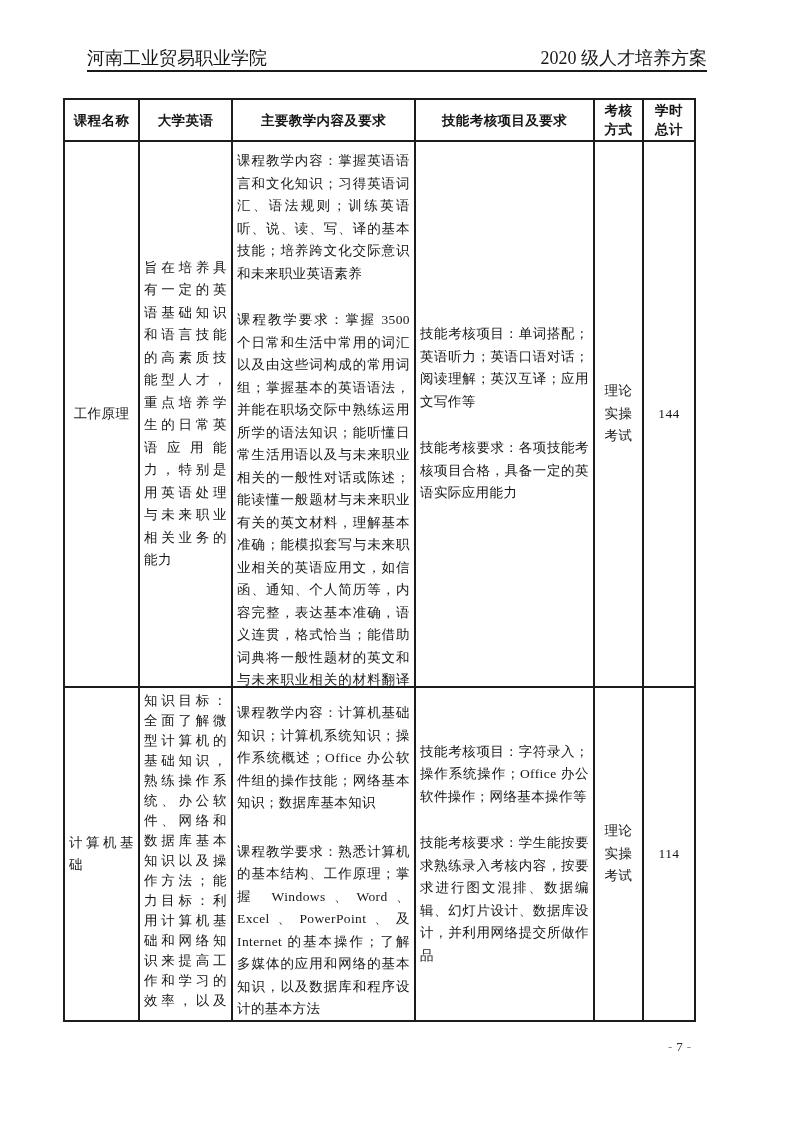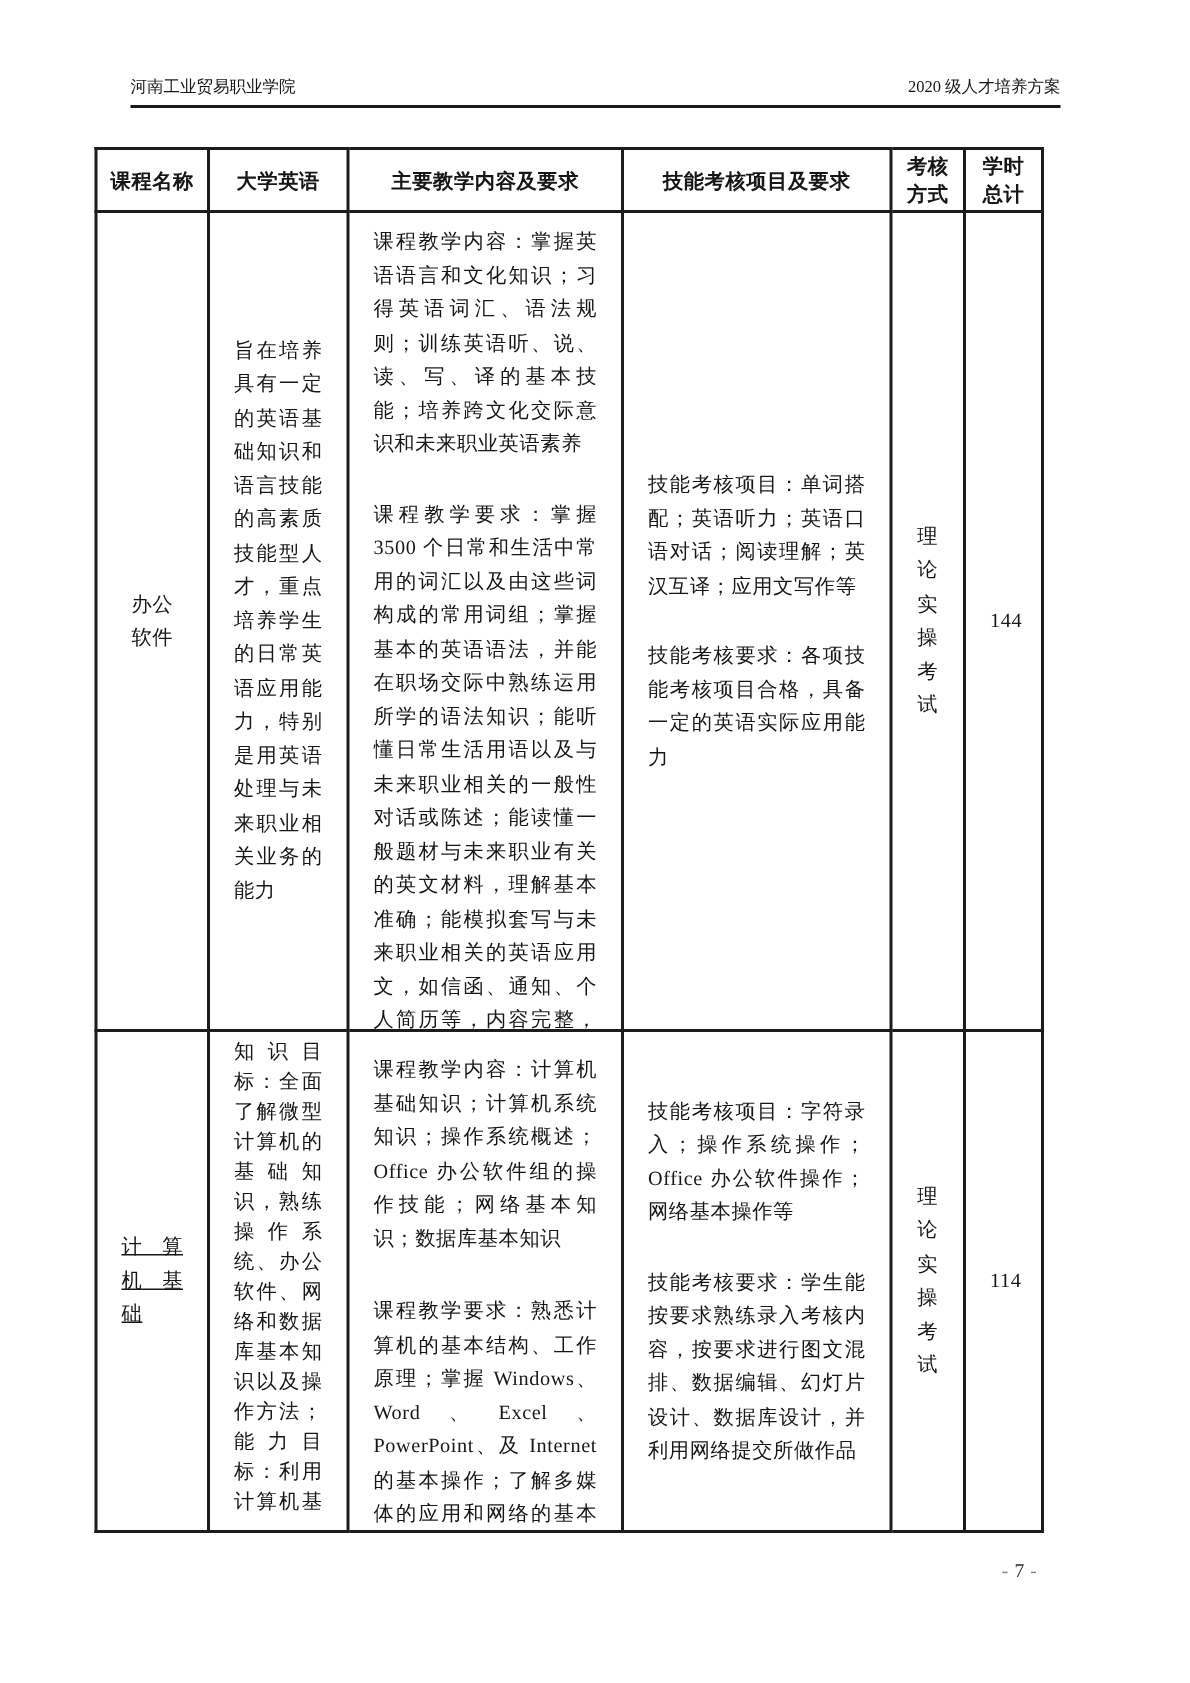--- a/index.html
+++ b/index.html
@@ -14,36 +14,36 @@
     width: 793px; height: 1122px;
     background: #ffffff;
     overflow: hidden;
   }
 
   
   .page-header {
     position: absolute;
     left: 87px; top: 50px; width: 620px;
     display: flex; justify-content: space-between; align-items: flex-end;
-    font-size: 11px; line-height: 16px;
+    font-size: 18px; line-height: 16px;
     padding-bottom: 4px;
     border-bottom: 2px solid #1a1a1a;
   }
 
   
   table.course-table {
     position: absolute;
     left: 63px; top: 98px;
     width: 631px;
     table-layout: fixed;
     border-collapse: collapse;
   }
   table.course-table td, table.course-table th {
     border: 2px solid #1c1c1c;
-    padding: 0 16px;
+    padding: 0 4px;
     font-size: 13.5px;
     letter-spacing: 0.4px;
     line-height: 22.5px;
     overflow: hidden;
   }
   tr.head-row { height: 42px; }
   tr.head-row th {
     font-weight: bold;
     text-align: center;
     vertical-align: middle;
@@ -53,21 +53,21 @@
   tr.body-row-1 { height: 546px; }
   tr.body-row-2 { height: 326px; }
 
   td.v-mid { vertical-align: middle; }
   td.v-top { vertical-align: top; }
   .box { overflow: hidden; }
   tr.body-row-1 .box { max-height: 536px; }
   tr.body-row-2 .box { max-height: 318px; }
 
   td.c-name { text-align: center; vertical-align: middle; }
-  td.c-name-left { text-align: justify; text-align-last: left; vertical-align: middle; padding: 0 5px; text-decoration: underline; }
+  td.c-name-left { text-align: justify; text-align-last: left; vertical-align: middle; padding: 0 5px; }
 
   td.c-obj {
     font-size: 13px; letter-spacing: 0;
     text-align: justify; text-align-last: left;
     padding: 0 5px;
     margin-top: 48px;
   }
   td.c-obj-r2 { vertical-align: top; }
   td.c-obj-r2 .box { padding-top: 3px; line-height: 20px; }
 
@@ -124,21 +124,21 @@
         <th>课程名称</th>
         <th>大学英语</th>
         <th>主要教学内容及要求</th>
         <th>技能考核项目及要求</th>
         <th>考核方式</th>
         <th>学时总计</th>
       </tr>
     </thead>
     <tbody>
       <tr class="body-row-1">
-        <td class="c-name">办公软件</td>
+        <td class="c-name">工作原理</td>
         <td class="c-obj v-mid">
           <div class="box">旨在培养具有一定的英语基础知识和语言技能的高素质技能型人才，重点培养学生的日常英语应用能力，特别是用英语处理与未来职业相关业务的能力</div>
         </td>
         <td class="c-content v-top">
           <div class="box r1">
             <p class="para">课程教学内容：掌握英语语言和文化知识；习得英语词汇、语法规则；训练英语听、说、读、写、译的基本技能；培养跨文化交际意识和未来职业英语素养</p>
             <p class="para gap-lg">课程教学要求：掌握 3500 个日常和生活中常用的词汇以及由这些词构成的常用词组；掌握基本的英语语法，并能在职场交际中熟练运用所学的语法知识；能听懂日常生活用语以及与未来职业相关的一般性对话或陈述；能读懂一般题材与未来职业有关的英文材料，理解基本准确；能模拟套写与未来职业相关的英语应用文，如信函、通知、个人简历等，内容完整，表达基本准确，语义连贯，格式恰当；能借助词典将一般性题材的英文和与未来职业相关的材料翻译成汉语，语义基本准确并通顺</p>
           </div>
         </td>
         <td class="c-assess v-mid">

